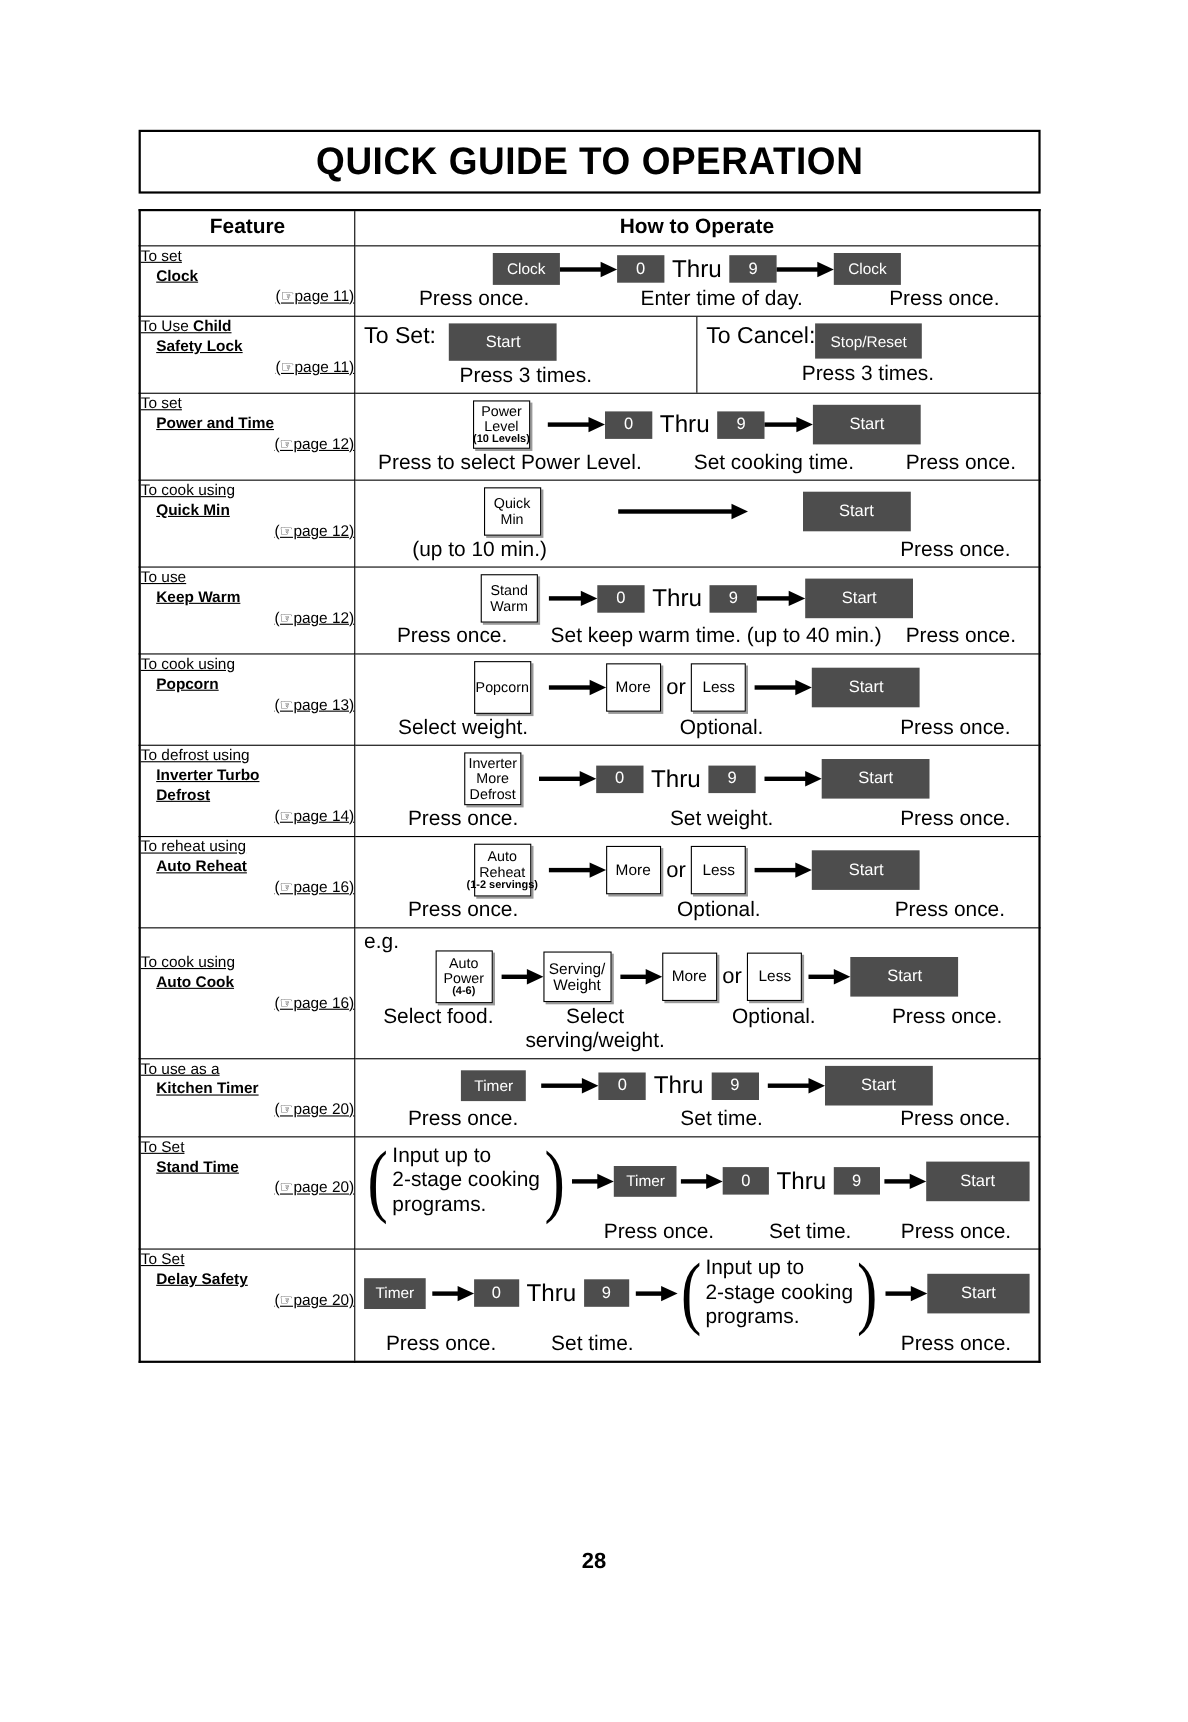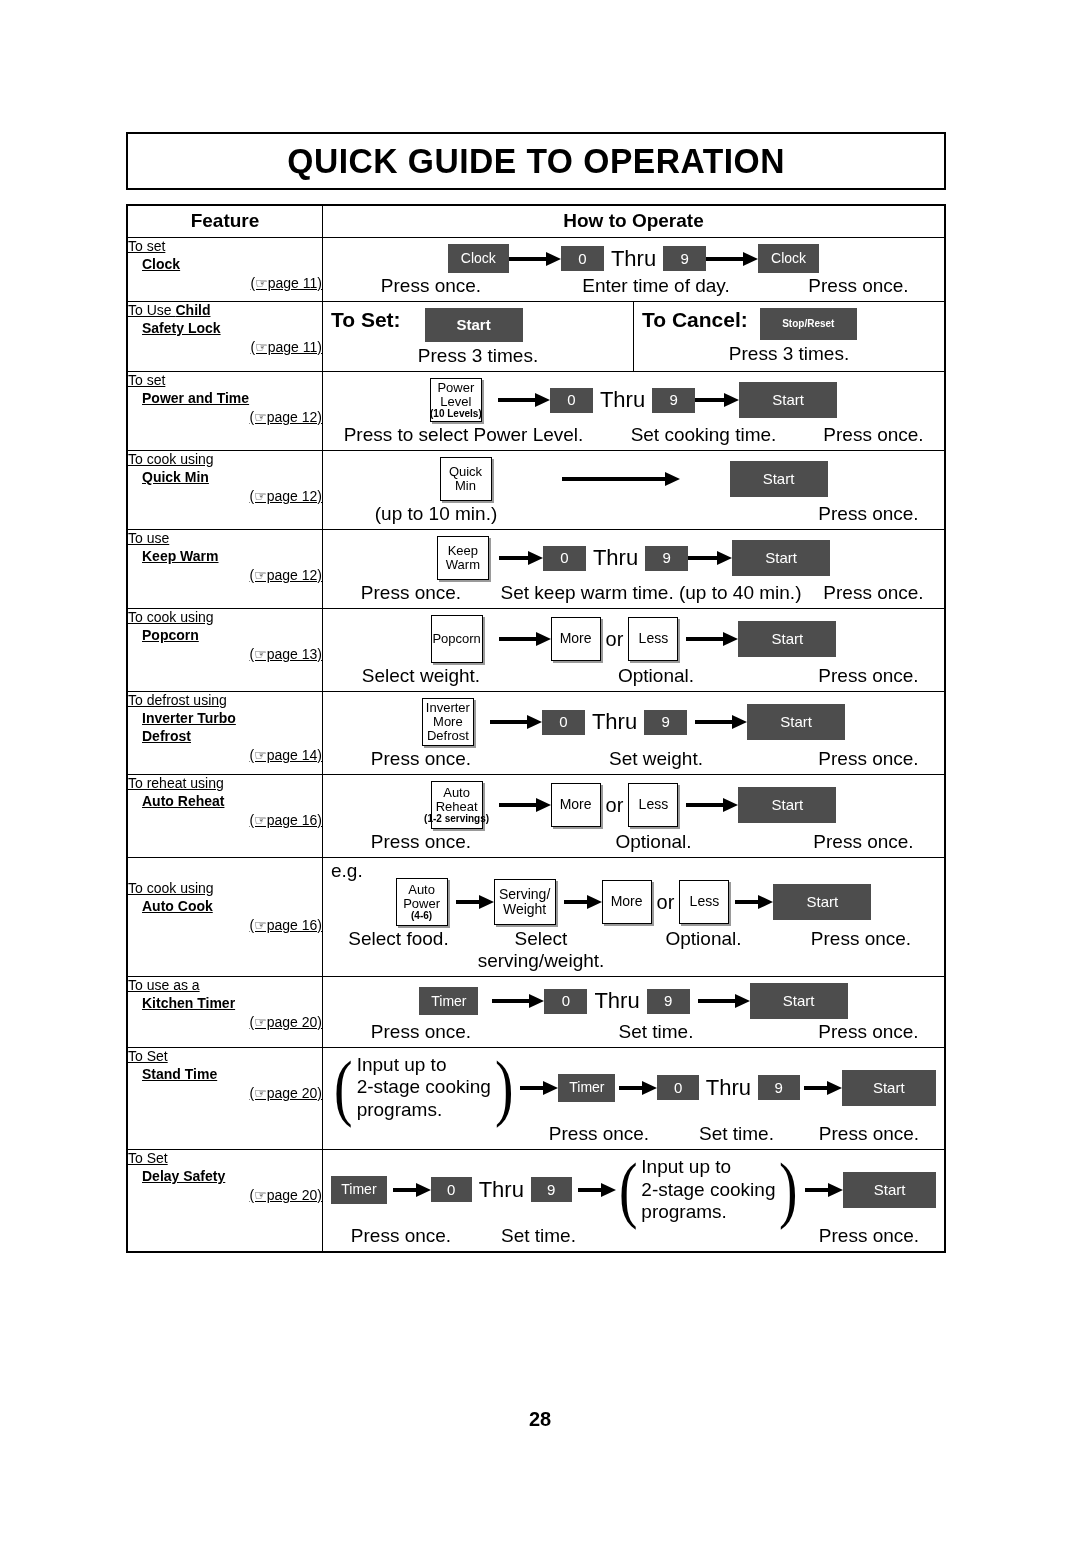--- a/index.html
+++ b/index.html
@@ -12,21 +12,21 @@
     height: 1565px;
     font-family: "Liberation Sans", sans-serif;
     color: #000000;
     position: relative;
     overflow: hidden;
   }
 
   .page {
     position: absolute;
     left: 126px;
-    top: 132px;
+    top: 118px;
     width: 820px;
   }
 
   
   .title-banner {
     border: 2px solid #000;
     height: 58px;
     display: flex;
     align-items: center;
     justify-content: center;
@@ -145,21 +145,21 @@
     text-align: center;
     box-sizing: border-box;
     box-shadow: 2px 2px 0 0 #9a9a9a;
     white-space: nowrap;
   }
   .btn-light .sub { font-size: 10px; font-weight: bold; }
 
   .b-start   { width: 98px;  height: 36px; font-size: 15px; }
   .b-start-s { width: 98px;  height: 34px; font-size: 15px; }
   .b-clock   { width: 61px;  height: 29px; font-size: 14px; }
-  .b-stop    { width: 97px;  height: 32px; font-size: 10px; }
+  .b-stop    { width: 97px;  height: 32px; font-size: 14px; }
   .b-digit   { width: 43px;  height: 25px; font-size: 15px; }
   .b-timer   { width: 59px;  height: 28px; font-size: 14px; }
 
   .bl-sq     { width: 52px;  height: 44px; }
   .bl-pop    { width: 52px;  height: 48px; }
   .bl-morelss{ width: 50px;  height: 44px; font-size: 14px; }
   .bl-sw     { width: 62px;  height: 46px; font-size: 14px; }
 
   
   .arrow {
@@ -193,24 +193,23 @@
 
   .thru { font-size: 22px; padding: 0 7px; white-space: nowrap; }
   .orword { font-size: 20px; padding: 0 5px; }
 
   
   .split { display: flex; height: 100%; }
   .split > div { flex: 1; box-sizing: border-box; padding: 6px 8px 4px 8px; }
   .split .right { border-left: 1.6px solid #000; }
   .split-head {
     font-size: 21px;
-    font-weight: bold;
+    font-weight: normal;
     display: flex;
     align-items: flex-start;
-    gap: 12px;
   }
   .split-cap { text-align: center; font-size: 19px; margin-top: 3px; }
 
   
   .brace-group {
     display: flex;
     align-items: center;
     flex: none;
   }
   .brace {
@@ -388,21 +387,21 @@
       <tr>
         <td class="col-feature feature">
           <div class="lead">To use</div>
           <div class="name">Keep Warm</div>
           <div class="pageref">(☞page 12)</div>
         </td>
         <td class="ops">
           <div class="ops-inner">
             <div class="steprow">
               <div class="btn-light bl-sq">
-                <span>Keep</span>
+                <span>Stand</span>
                 <span>Warm</span>
               </div>
               <span class="arrow a-sm" style="margin-left:10px">
                   <span class="shaft"></span>
                   <span class="head"></span>
                 </span>
               <div class="btn-dark b-digit">0</div>
               <span class="thru">Thru</span>
               <div class="btn-dark b-digit">9</div>
               <span class="arrow a-sm">

